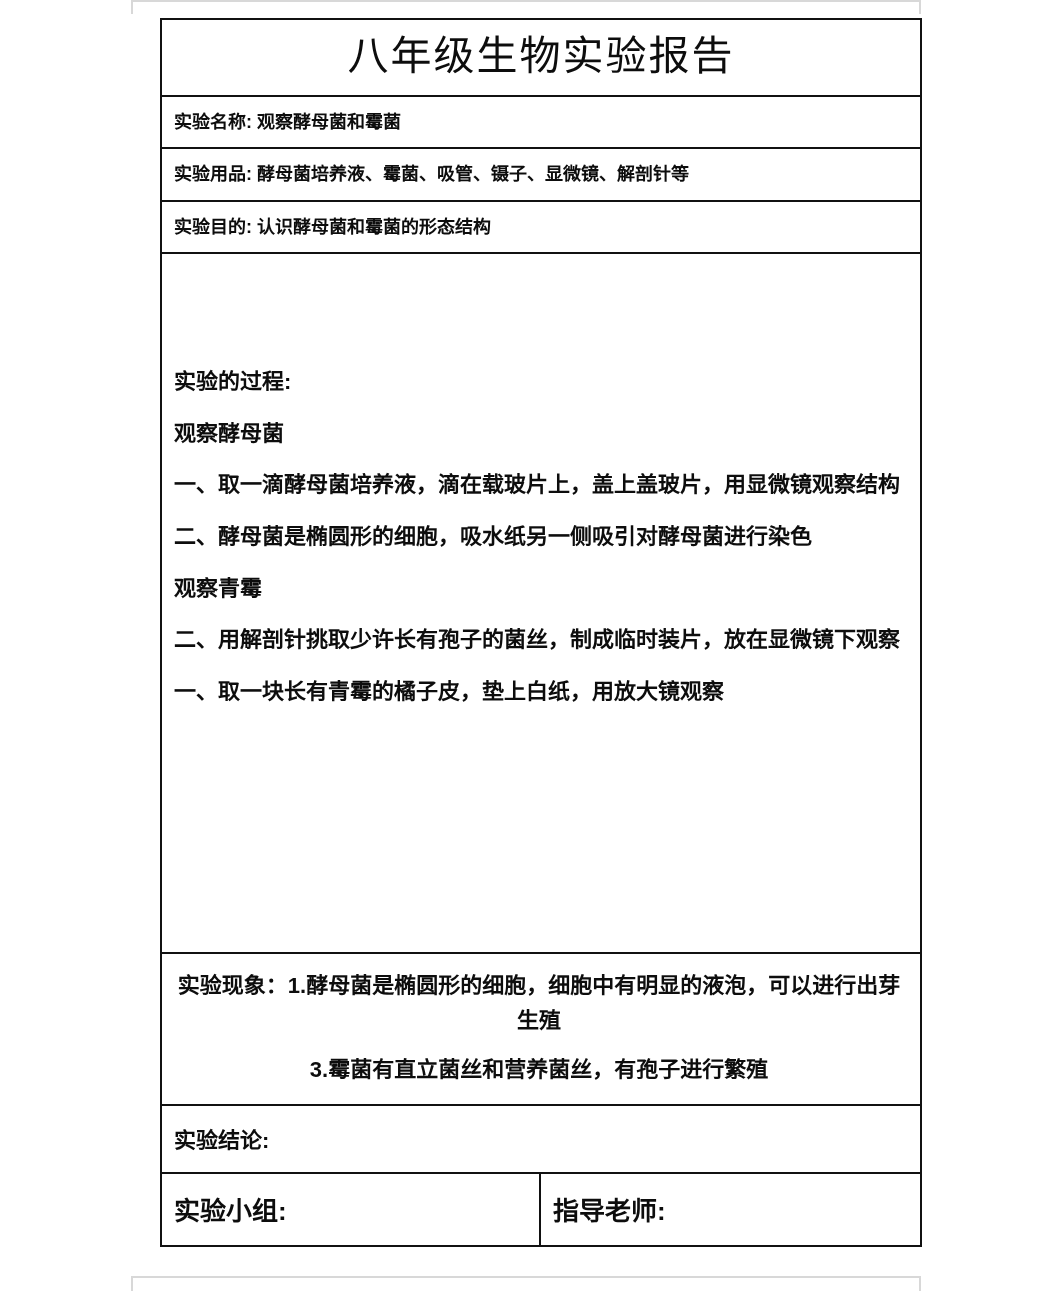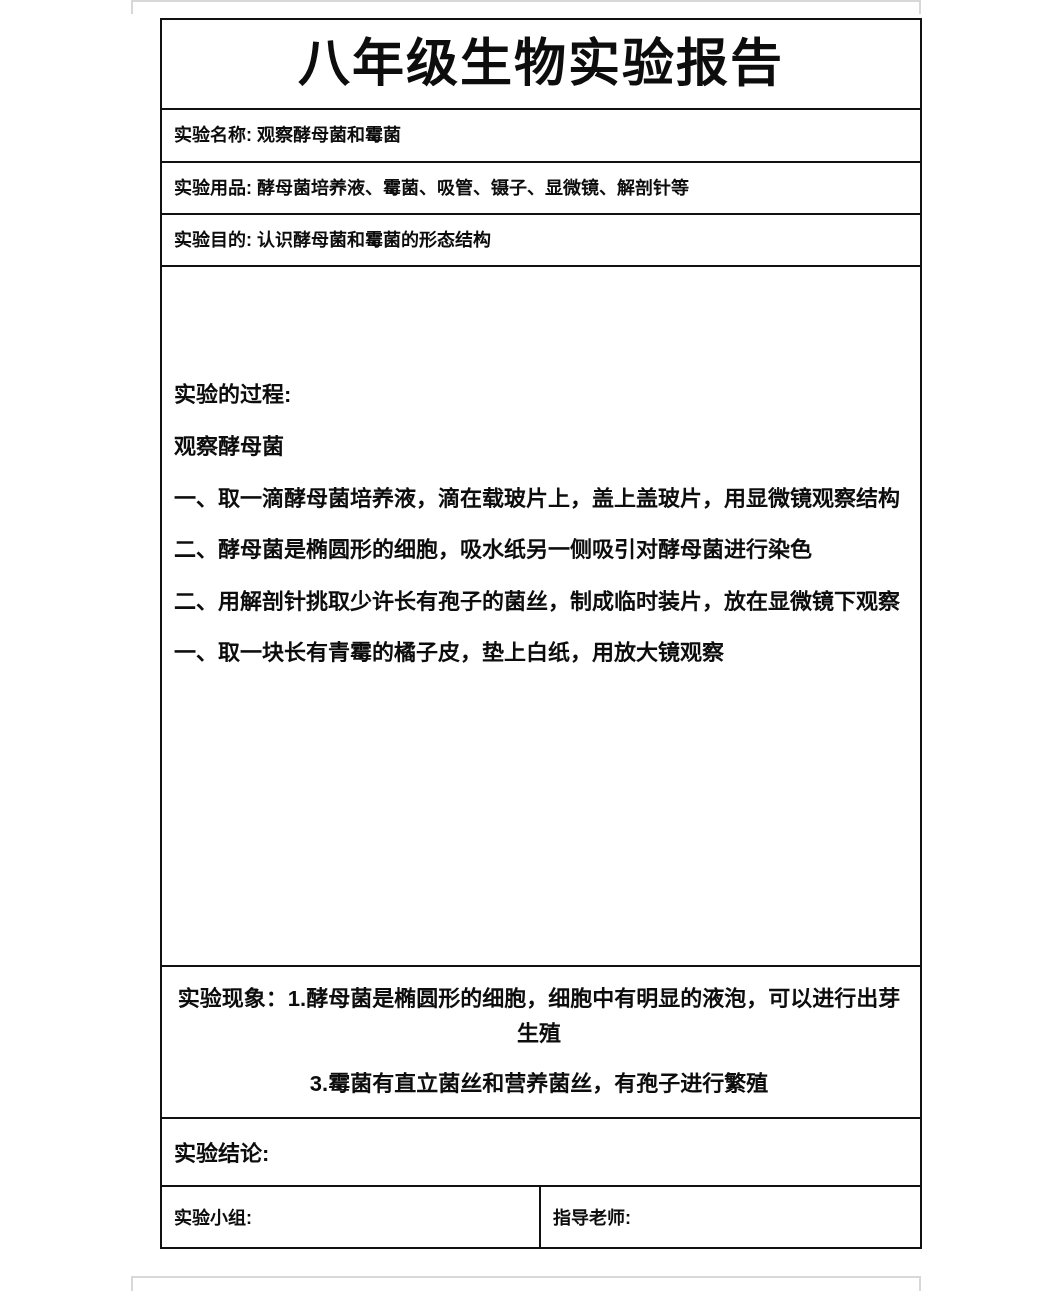--- a/index.html
+++ b/index.html
@@ -74,22 +74,22 @@
     border-bottom: 2px solid #111111;
     box-sizing: border-box;
     padding: 0;
   }
 
   .title-row {
     text-align: center;
     padding: 12px 0 14px 0;
   }
   .title-row .title {
-    font-size: 52px;
-    font-weight: 700;
+    font-size: 41px;
+    font-weight: 400;
     letter-spacing: 2px;
     line-height: 1.2;
   }
 
   .field-row {
     padding: 13px 14px 13px 12px;
     font-size: 18px;
     line-height: 1.35;
     white-space: nowrap;
     overflow: hidden;
@@ -137,21 +137,21 @@
     font-size: 22px;
     font-weight: 700;
   }
 
   .footer-row {
     display: flex;
     border-bottom: 2px solid #111111;
   }
   .footer-cell {
     padding: 16px 12px 18px 12px;
-    font-size: 18px;
+    font-size: 26px;
     font-weight: 700;
     box-sizing: border-box;
   }
   .footer-left {
     width: 50%;
     border-right: 2px solid #111111;
   }
   .footer-right {
     width: 50%;
   }
@@ -186,20 +186,21 @@
     <span class="label">实验目的:</span>
     <span class="value">认识酵母菌和霉菌的形态结构</span>
   </div>
 
   <div class="row process-row">
     <div class="spacer-top"></div>
     <p>实验的过程:</p>
     <p>观察酵母菌</p>
     <p>一、取一滴酵母菌培养液，滴在载玻片上，盖上盖玻片，用显微镜观察结构</p>
     <p>二、酵母菌是椭圆形的细胞，吸水纸另一侧吸引对酵母菌进行染色</p>
+    <p>观察青霉</p>
     <p>二、用解剖针挑取少许长有孢子的菌丝，制成临时装片，放在显微镜下观察</p>
     <p>一、取一块长有青霉的橘子皮，垫上白纸，用放大镜观察</p>
     <div class="tail-space"></div>
   </div>
 
   <div class="row obs-row">
     <p>实验现象：1.酵母菌是椭圆形的细胞，细胞中有明显的液泡，可以进行出芽生殖</p>
     <p>3.霉菌有直立菌丝和营养菌丝，有孢子进行繁殖</p>
   </div>
 

